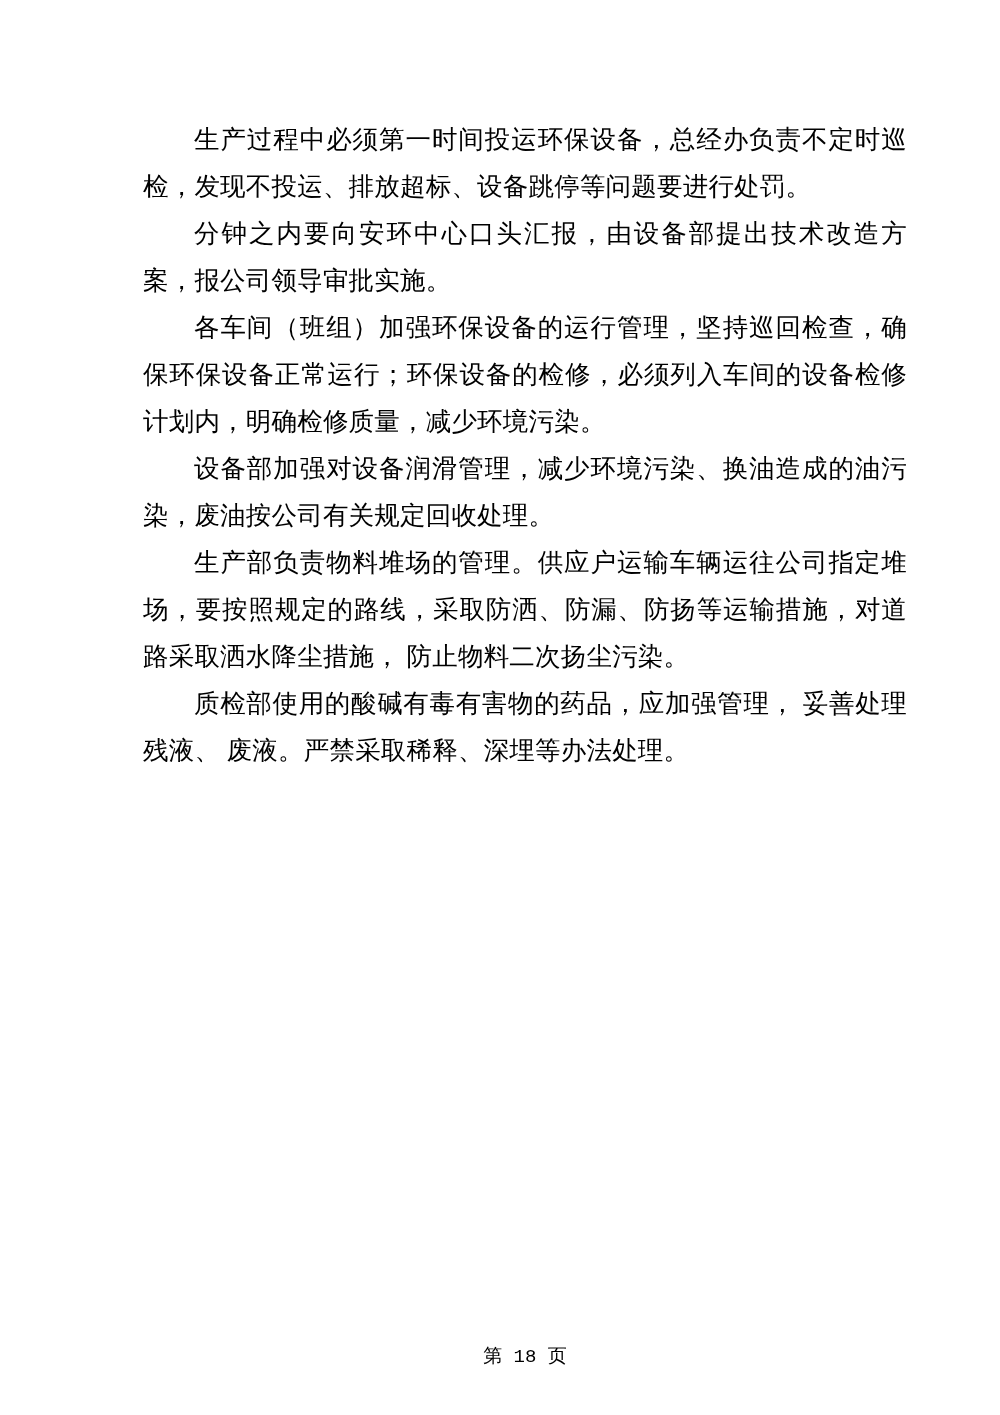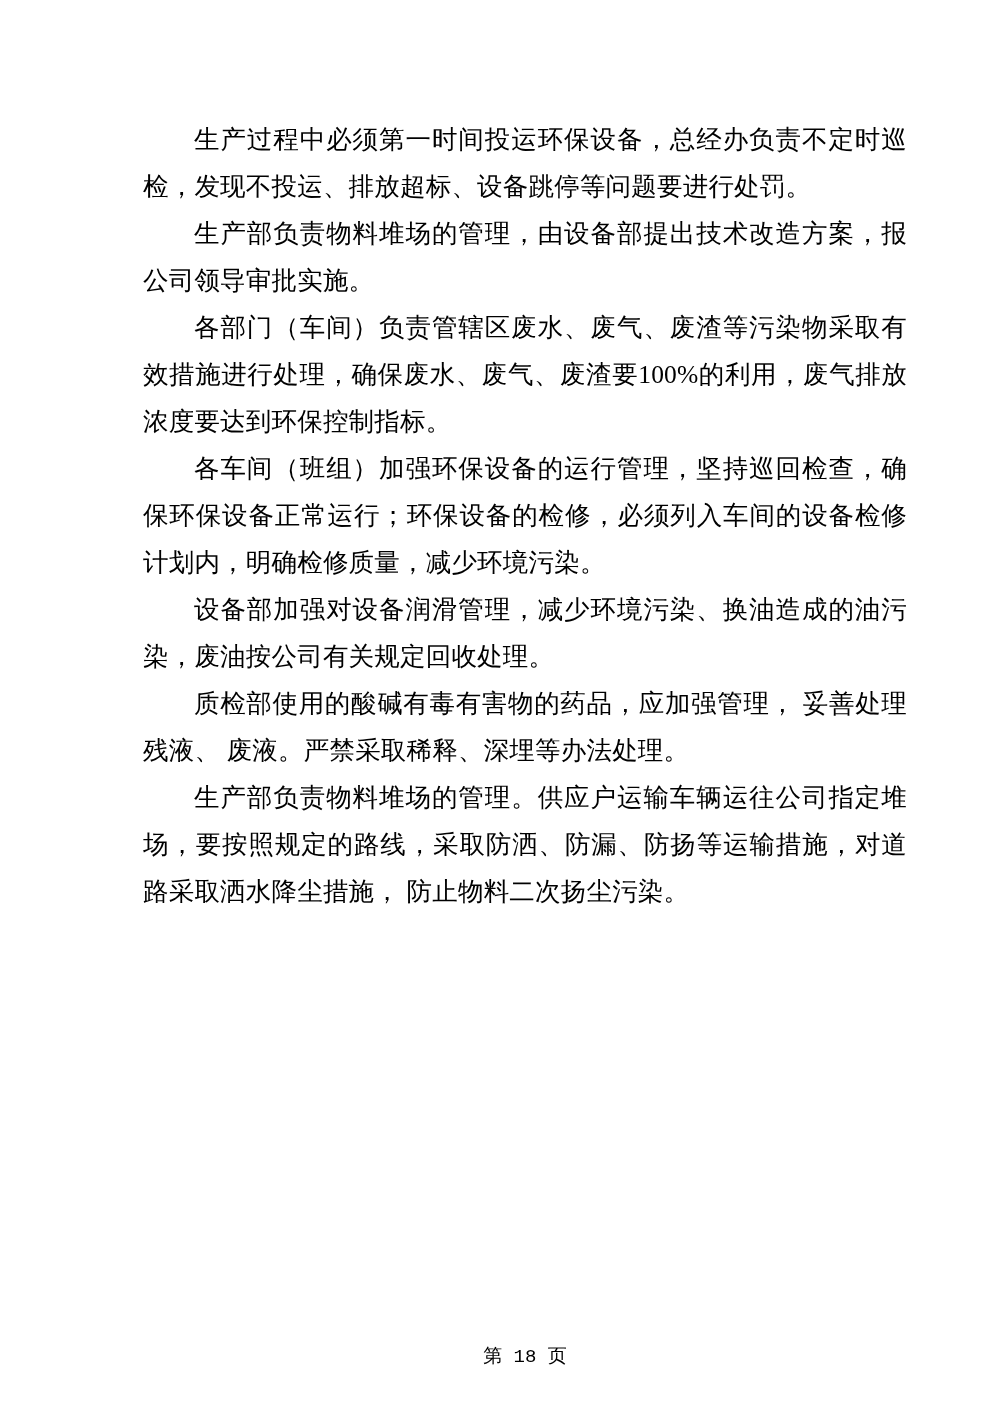--- a/index.html
+++ b/index.html
@@ -47,21 +47,20 @@
     color: #000000;
     font-family: Liberation Mono, monospace;
   }
 </style>
 </head>
 <body>
 
 <div class="page">
   <div class="doc-body">
     <p class="para">生产过程中必须第一时间投运环保设备，总经办负责不定时巡检，发现不投运、排放超标、设备跳停等问题要进行处罚。</p>
-    <p class="para">生产部负责物料堆场的管理，由设备部提出技术改造方案，报公司领导审批实施。</p>
-    <p class="para">各部门（车间）负责管辖区废水、废气、废渣等污染物采取有效措施进行处理，确保废水、废气、废渣要100%的利用，废气排放浓度要达到环保控制指标。</p>
+    <p class="para">分钟之内要向安环中心口头汇报，由设备部提出技术改造方案，报公司领导审批实施。</p>
     <p class="para">各车间（班组）加强环保设备的运行管理，坚持巡回检查，确保环保设备正常运行；环保设备的检修，必须列入车间的设备检修计划内，明确检修质量，减少环境污染。</p>
     <p class="para">设备部加强对设备润滑管理，减少环境污染、换油造成的油污染，废油按公司有关规定回收处理。</p>
+    <p class="para">生产部负责物料堆场的管理。供应户运输车辆运往公司指定堆场，要按照规定的路线，采取防洒、防漏、防扬等运输措施，对道路采取洒水降尘措施， 防止物料二次扬尘污染。</p>
     <p class="para">质检部使用的酸碱有毒有害物的药品，应加强管理， 妥善处理残液、 废液。严禁采取稀释、深埋等办法处理。</p>
-    <p class="para">生产部负责物料堆场的管理。供应户运输车辆运往公司指定堆场，要按照规定的路线，采取防洒、防漏、防扬等运输措施，对道路采取洒水降尘措施， 防止物料二次扬尘污染。</p>
   </div>
   <div class="footer">第 18 页</div>
 </div>
 
 </body></html>

